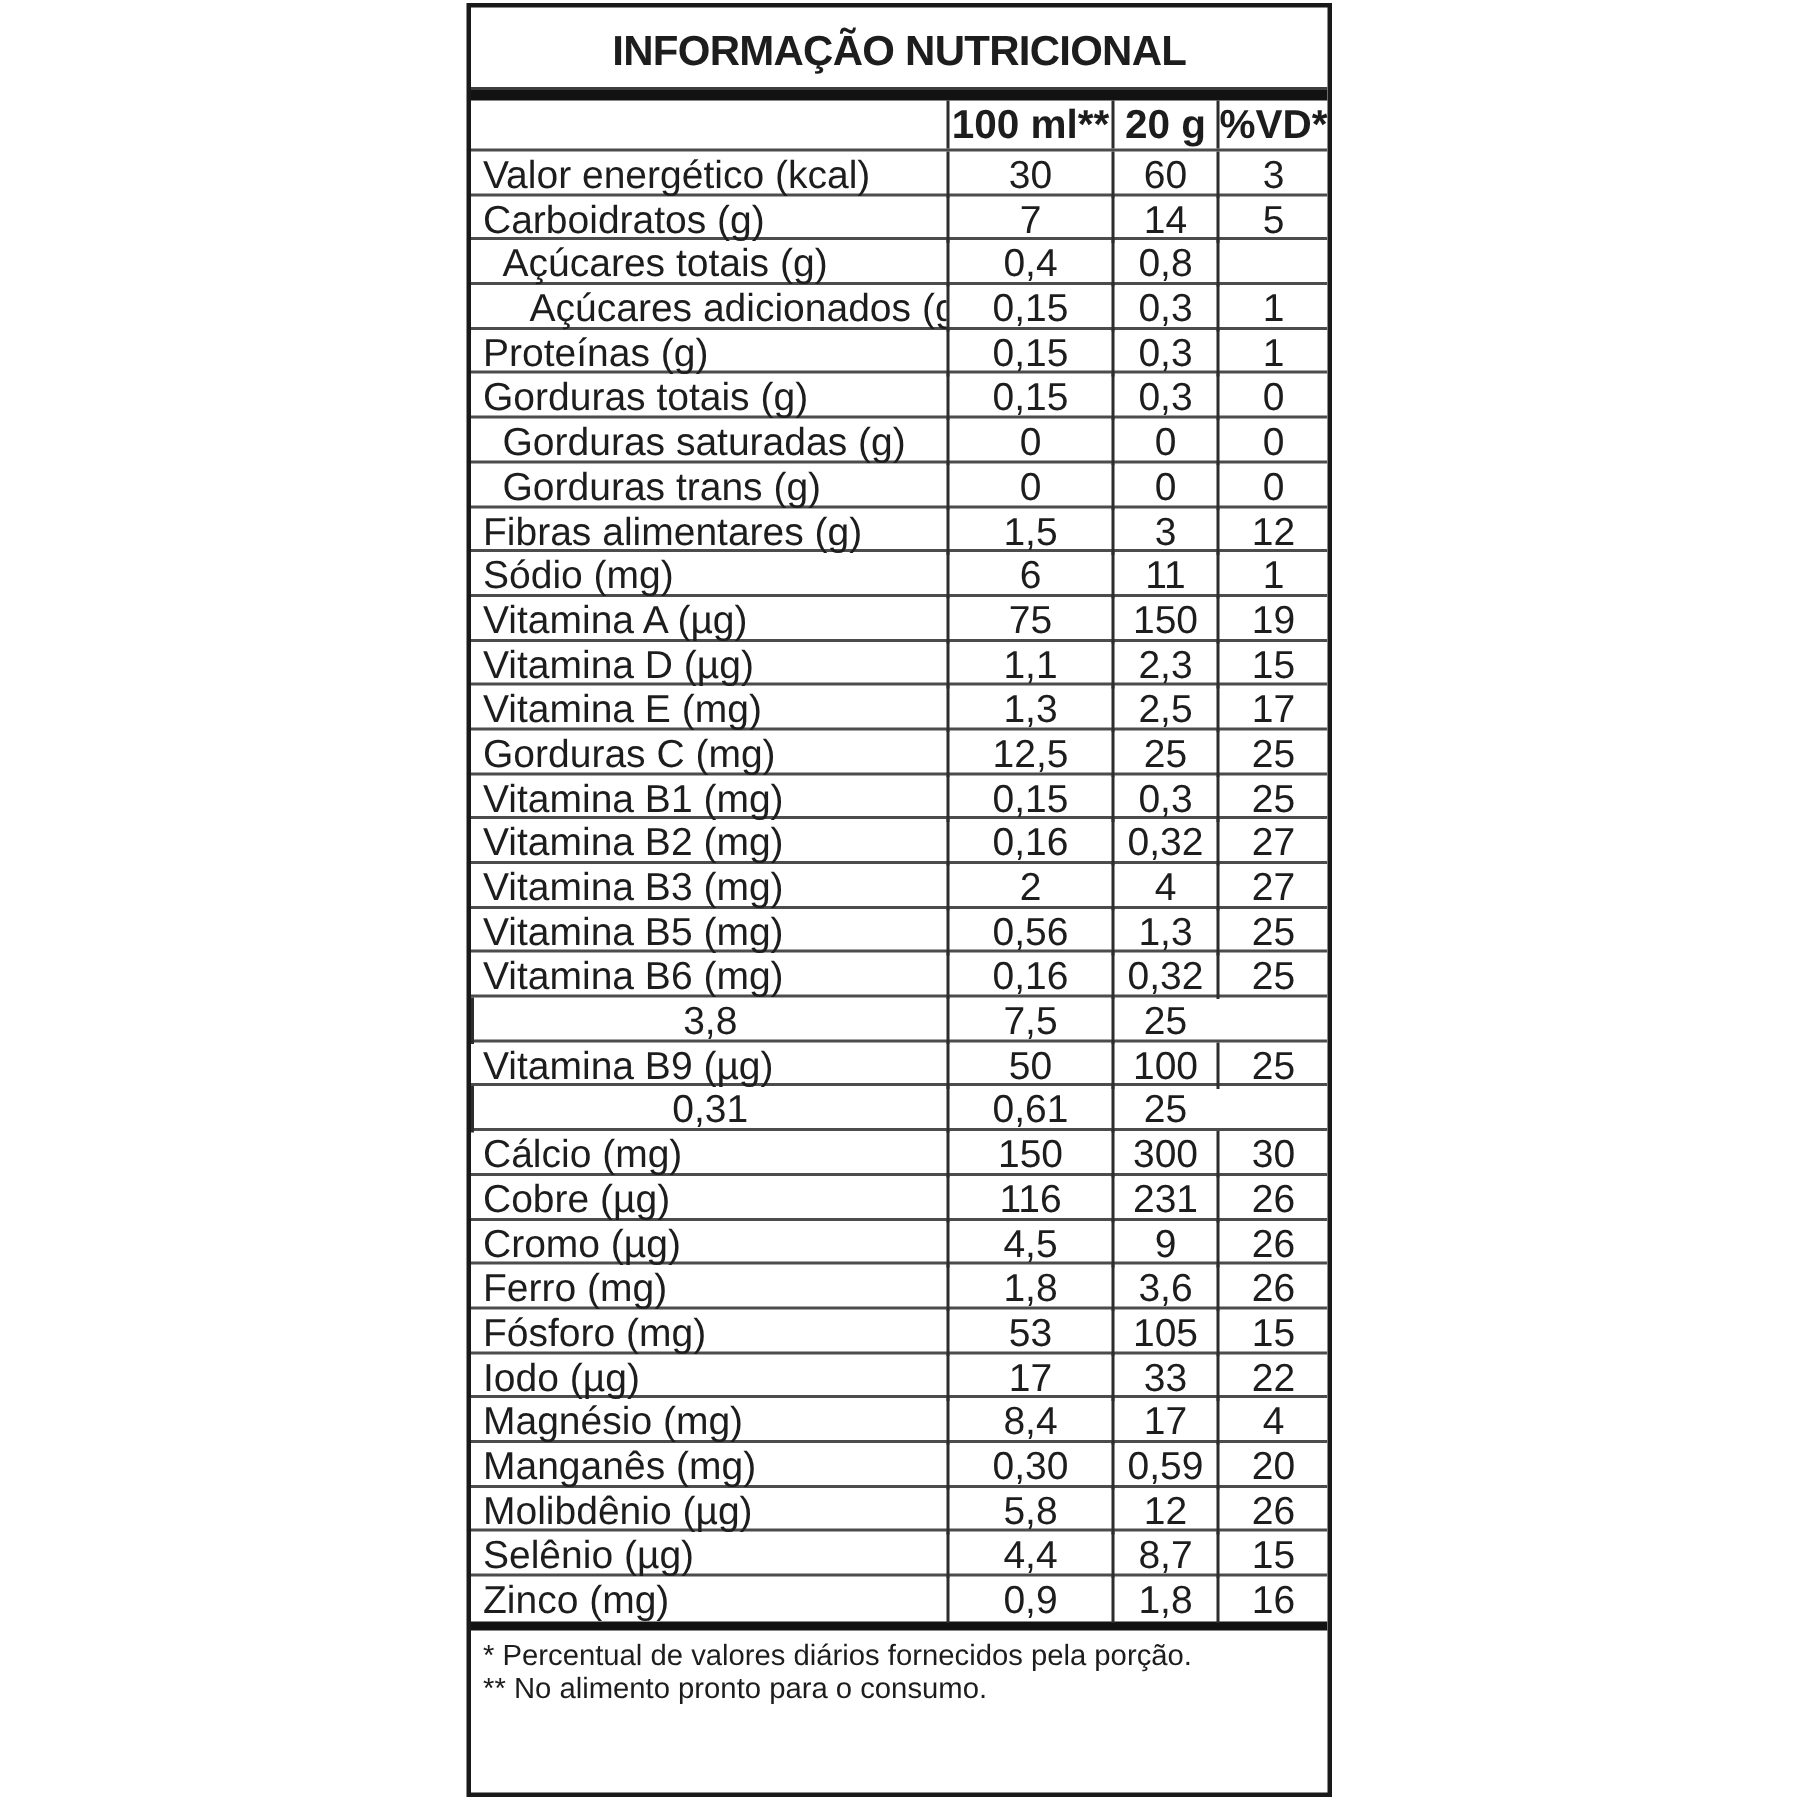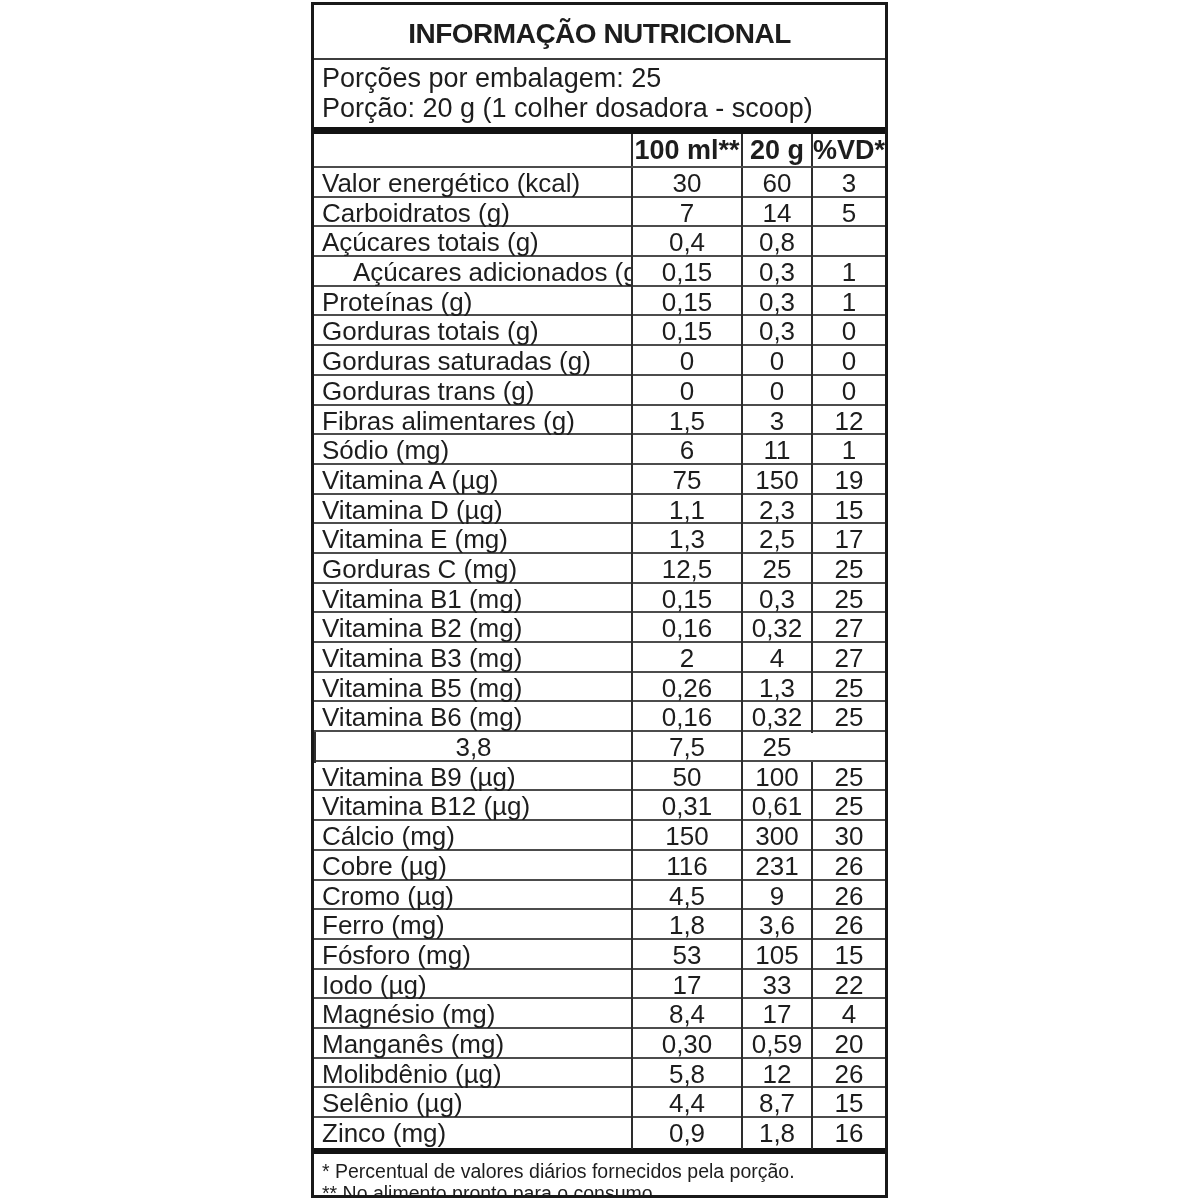--- a/index.html
+++ b/index.html
@@ -51,44 +51,40 @@
     border-bottom: 2px solid #4c4c4c;
   }
   .row {
     height: 29.7px;
     font-size: 26px;
     border-bottom: 2px solid #4c4c4c;
   }
   .row:last-child { border-bottom: none; border-radius: 10px; }
   .cell { height: 100%; display: flex; align-items: center; box-sizing: border-box; }
   .label-cell { padding-left: 8px; white-space: nowrap; overflow: hidden; }
-  .indent-1 .label-cell { padding-left: 8px; }
+  .indent-1 .label-cell { padding-left: 21px; }
   .indent-2 .label-cell { padding-left: 39px; }
   .val-cell {
     justify-content: center;
     border-left: 2px solid #2d2d2d;
     text-align: center;
   }
   .footnotes {
     font-size: 19.5px;
     line-height: 22.5px;
     padding: 6px 6px 0 8px;
     white-space: nowrap;
   }
 </style>
 </head>
 <body>
 
 <div class="label-box">
   <div class="title">INFORMAÇÃO NUTRICIONAL</div>
   <div class="title-divider"></div>
-  <div class="serving-info">
-    <div>Porções por embalagem: 25</div>
-    <div>Porção: 20 g (1 colher dosadora - scoop)</div>
-  </div>
   <div class="thick-bar"></div>
 
   <div class="grid-row grid-header">
     <div class="cell label-cell"></div>
     <div class="cell val-cell">100 ml**</div>
     <div class="cell val-cell">20 g</div>
     <div class="cell val-cell">%VD*</div>
   </div>
 
   <div id="rows">
@@ -189,21 +185,21 @@
         <div class="cell val-cell">27</div>
       </div>
       <div class="grid-row row indent-0">
         <div class="cell label-cell">Vitamina B3 (mg)</div>
         <div class="cell val-cell">2</div>
         <div class="cell val-cell">4</div>
         <div class="cell val-cell">27</div>
       </div>
       <div class="grid-row row indent-0">
         <div class="cell label-cell">Vitamina B5 (mg)</div>
-        <div class="cell val-cell">0,26</div>
+        <div class="cell val-cell">0,56</div>
         <div class="cell val-cell">1,3</div>
         <div class="cell val-cell">25</div>
       </div>
       <div class="grid-row row indent-0">
         <div class="cell label-cell">Vitamina B6 (mg)</div>
         <div class="cell val-cell">0,16</div>
         <div class="cell val-cell">0,32</div>
         <div class="cell val-cell">25</div>
       </div>
       <div class="grid-row row indent-0">
@@ -211,21 +207,20 @@
         <div class="cell val-cell">7,5</div>
         <div class="cell val-cell">25</div>
       </div>
       <div class="grid-row row indent-0">
         <div class="cell label-cell">Vitamina B9 (µg)</div>
         <div class="cell val-cell">50</div>
         <div class="cell val-cell">100</div>
         <div class="cell val-cell">25</div>
       </div>
       <div class="grid-row row indent-0">
-        <div class="cell label-cell">Vitamina B12 (µg)</div>
         <div class="cell val-cell">0,31</div>
         <div class="cell val-cell">0,61</div>
         <div class="cell val-cell">25</div>
       </div>
       <div class="grid-row row indent-0">
         <div class="cell label-cell">Cálcio (mg)</div>
         <div class="cell val-cell">150</div>
         <div class="cell val-cell">300</div>
         <div class="cell val-cell">30</div>
       </div>

